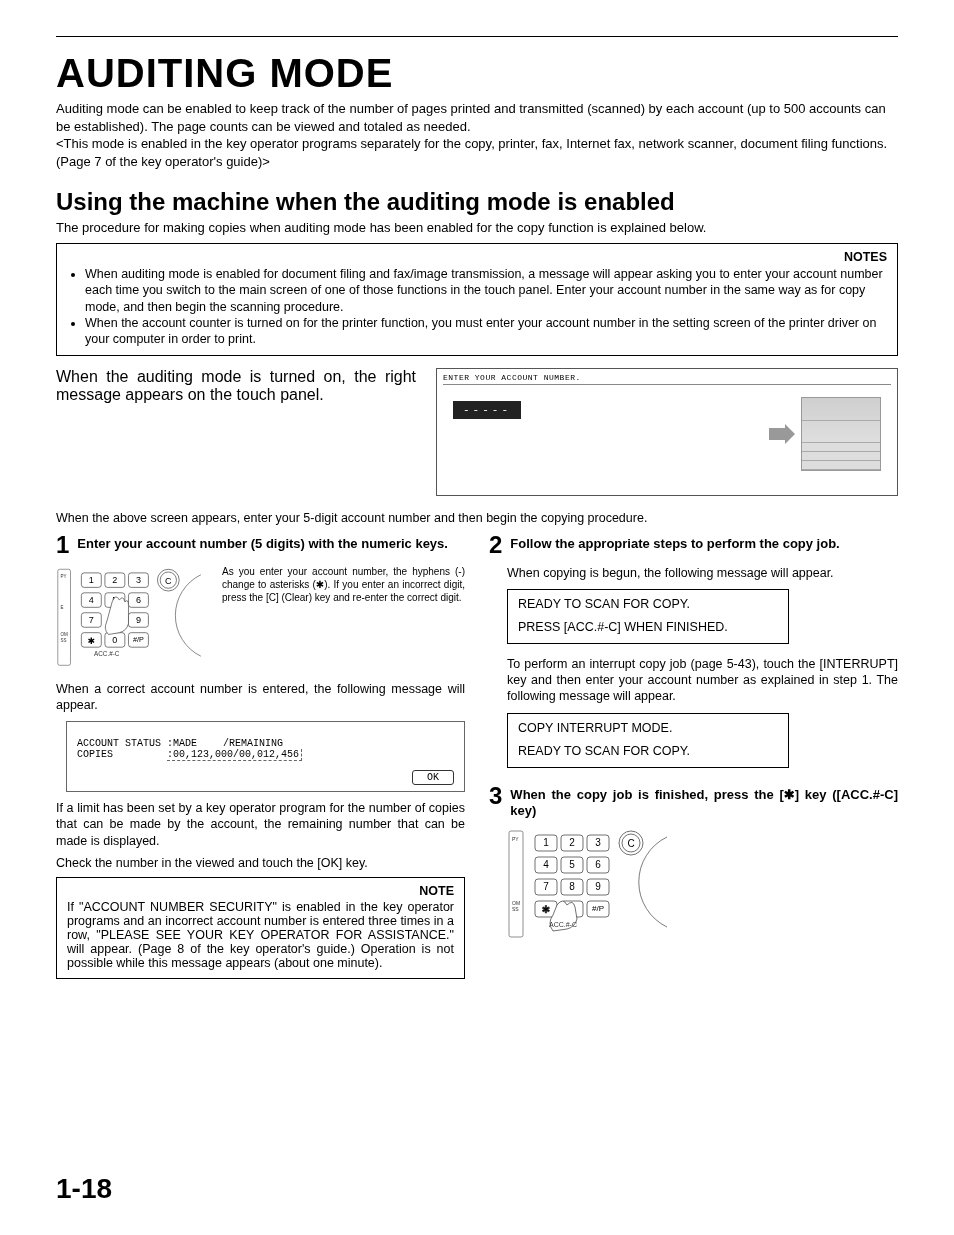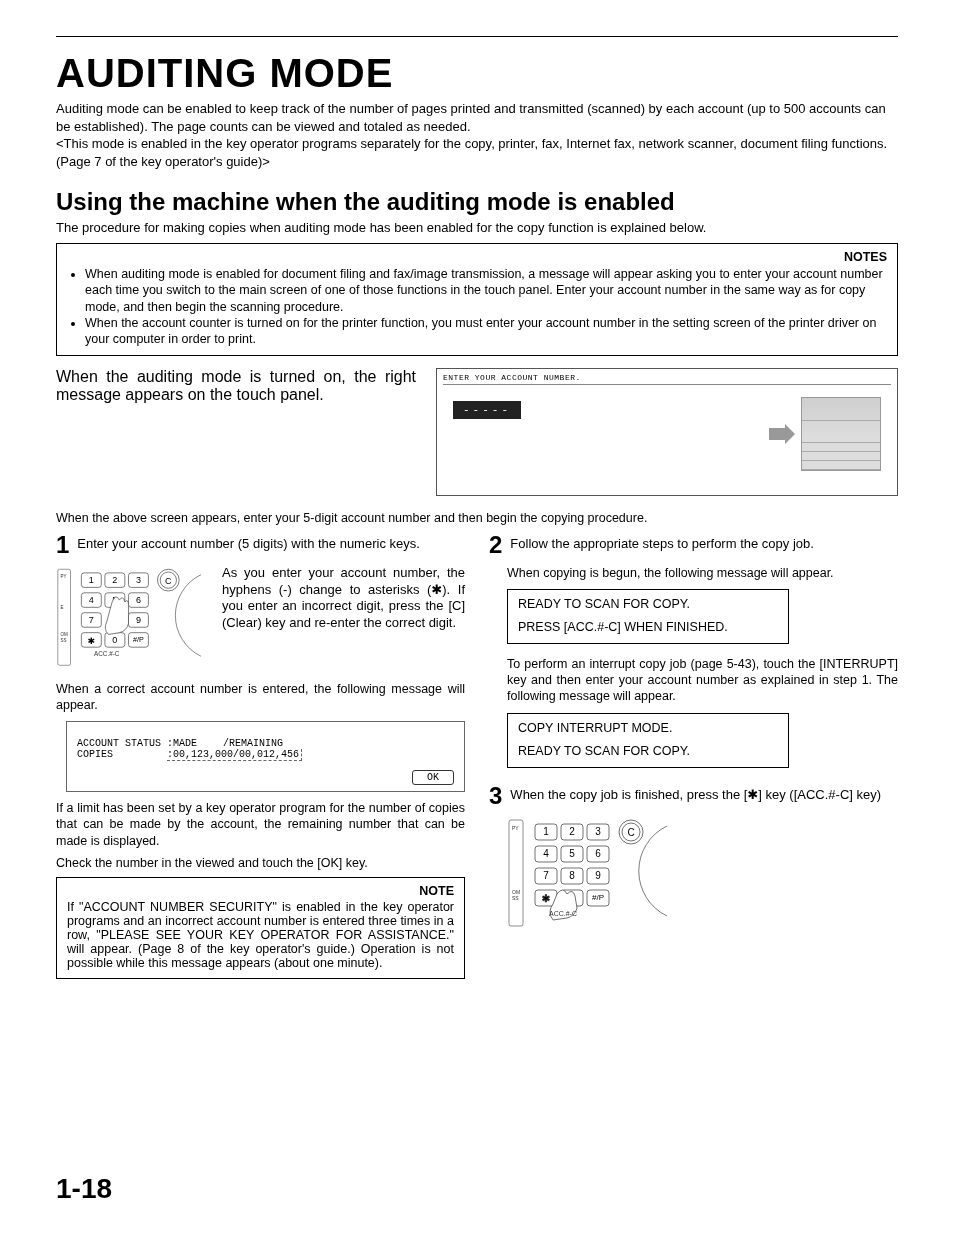--- a/index.html
+++ b/index.html
@@ -107,39 +107,39 @@
     align-items:flex-start;
     gap:8px;
     margin-bottom:8px;
   }
   .step .num {
     font-size:24px;
     font-weight:900;
     line-height:1;
   }
   .step .txt {
-    font-weight:normal;
+    font-weight:bold;
     font-size:13px;
     line-height:1.25;
     margin-top:3px;
   }
   .keypad-row {
     display:flex;
     gap:12px;
     align-items:flex-start;
   }
   .keypad-fig {
     position:relative;
     width:154px;
     height:110px;
     flex:0 0 154px;
   }
   .step-desc {
     text-align: justify;
-    font-size: 13px;
+    font-size: 10px;
     line-height:1.3;
   }
   .para { font-size:12.5px; line-height:1.3; margin:6px 0; text-align:justify;}
   .status-panel {
     border:1px solid #666;
     padding:16px 10px 30px 10px;
     font-family:"Courier New", monospace;
     font-size:10px;
     position:relative;
     margin:8px 0 8px 10px;

